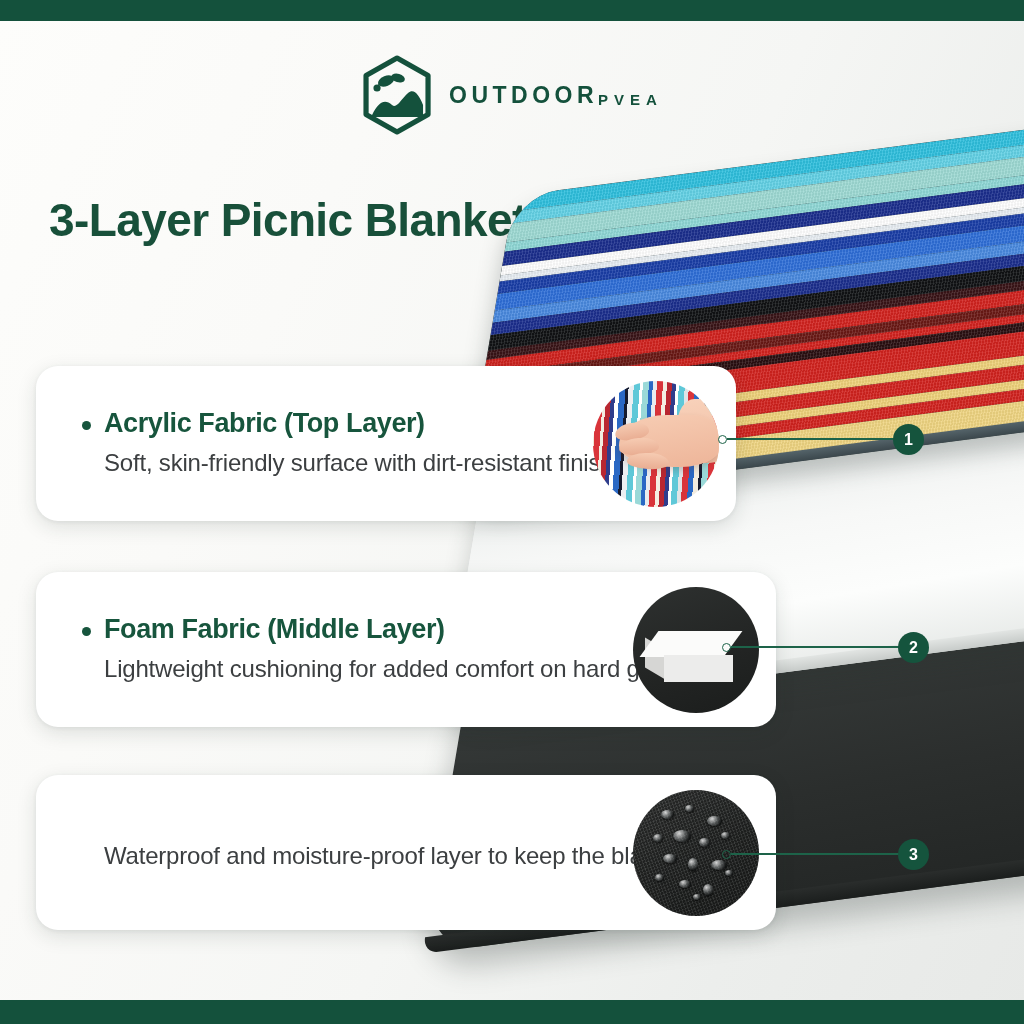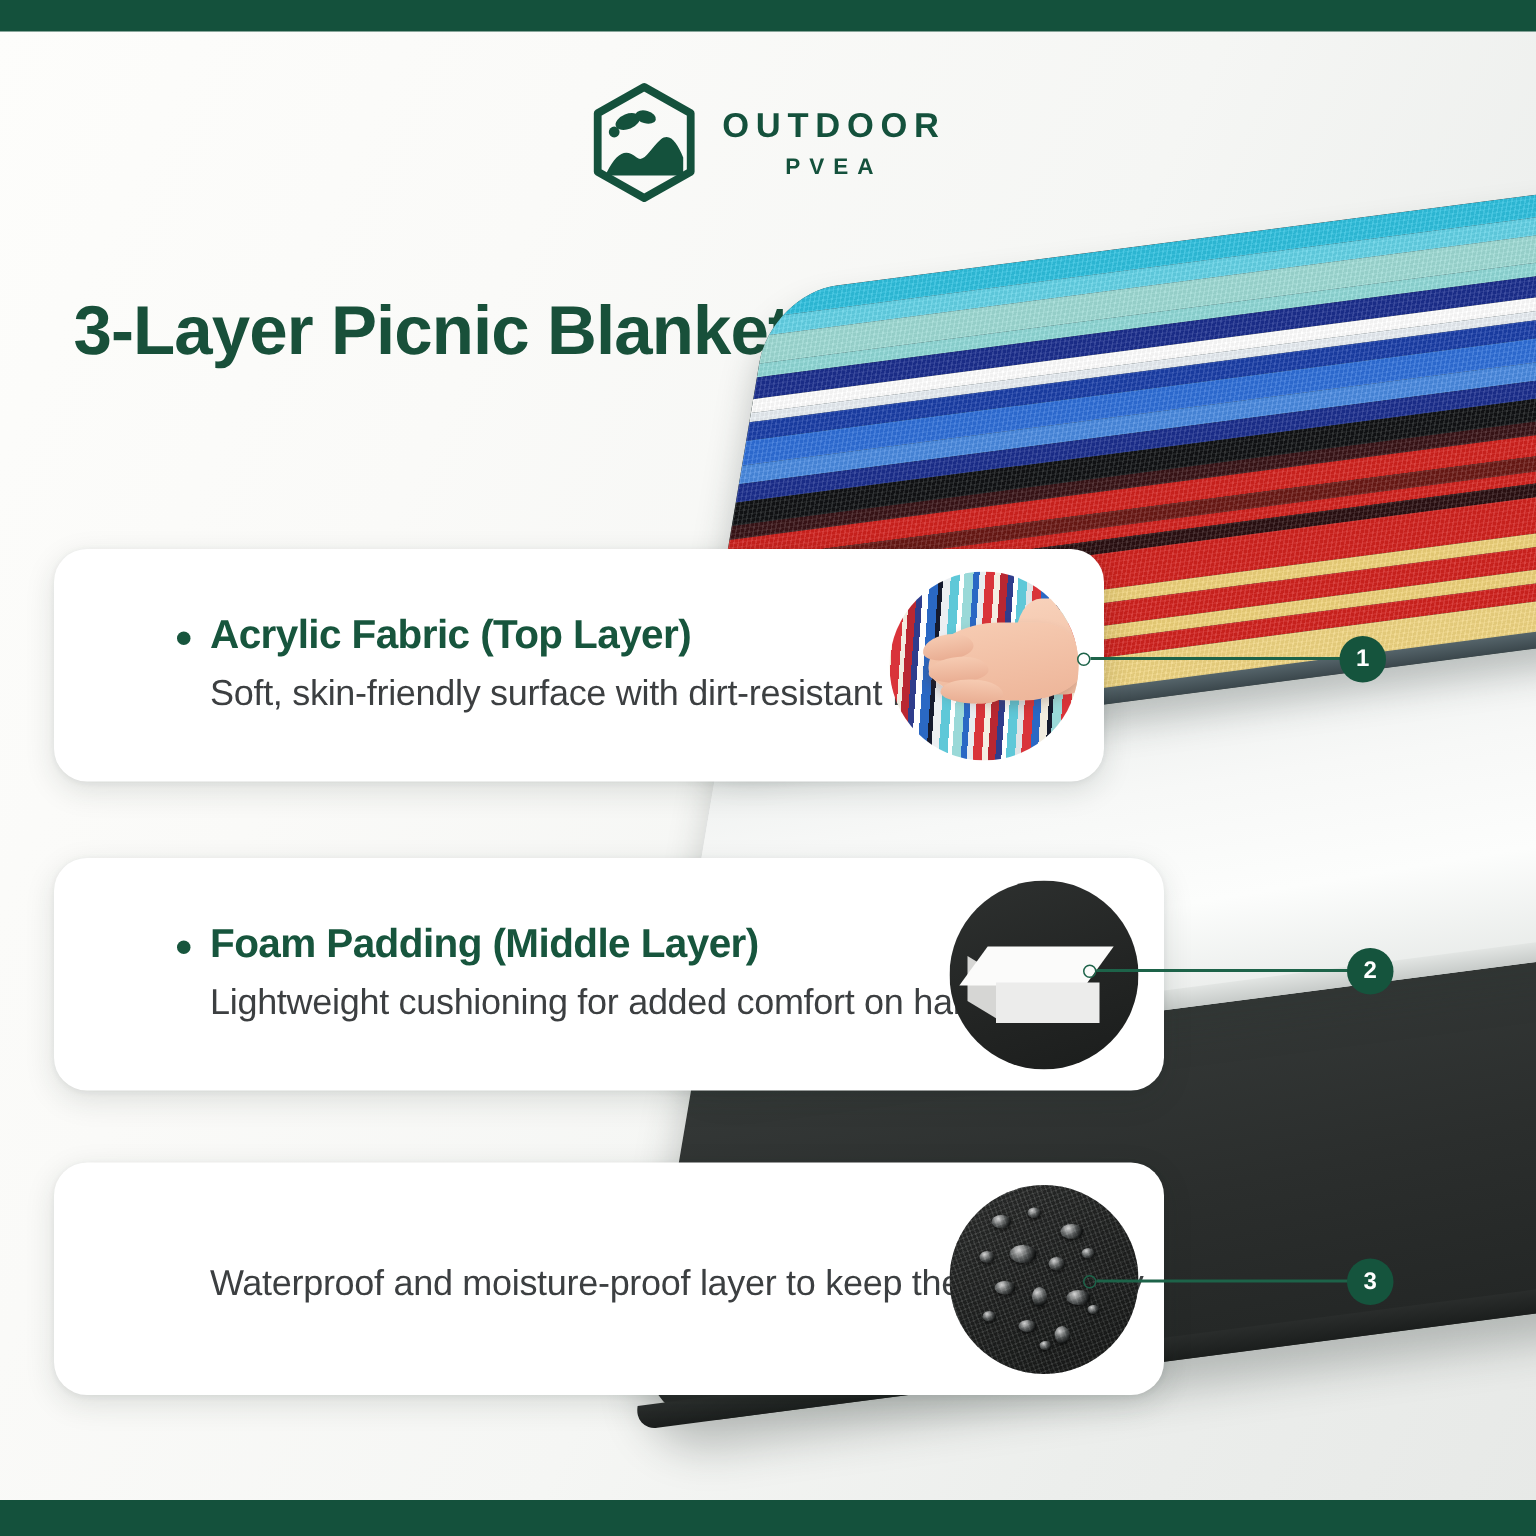--- a/index.html
+++ b/index.html
@@ -28,21 +28,21 @@
     position:absolute; left:0; bottom:0; width:1024px; height:24px;
     background:#14513c;
   }
 
   
   .logo {
     position:absolute; left:50%; top:55px; transform:translateX(-50%);
     display:flex; align-items:center; gap:16px;
   }
   .logo-mark { width:72px; height:80px; display:block; }
-  .logo-words { display:flex; flex-direction:column; align-items:center; line-height:1; }
+  .logo-words { display:flex; flex-direction:row; align-items:center; line-height:1; }
   .logo-main {
     font-size:23px; font-weight:bold; letter-spacing:4.5px;
     color:#14513c; font-family:"Liberation Sans", sans-serif;
   }
   .logo-sub {
     font-size:15px; font-weight:bold; letter-spacing:6px;
     color:#14513c; margin-top:9px;
   }
 
   
@@ -136,21 +136,21 @@
   .conn-1 { left:718px; top:432px; width:180px; }
   .conn-2 { left:722px; top:640px; width:180px; }
   .conn-3 { left:722px; top:847px; width:180px; }
 
   
   .card {
     position:absolute; background:#ffffff;
     border-radius:22px;
     box-shadow:0 6px 20px rgba(30,45,40,0.13), 0 1px 4px rgba(30,45,40,0.07);
     z-index:30;
-    display:flex; align-items:center;padding-left:36px;
+    display:flex; align-items:center;
   }
   .card-1 { left:36px; top:366px; width:700px; height:155px; }
   .card-2 { left:36px; top:572px; width:740px; height:155px; }
   .card-3 { left:36px; top:775px; width:740px; height:155px; }
 
   .card-body { flex:1 1 auto; padding-left:46px; padding-right:8px; }
 
   .card-title {
     display:flex; align-items:flex-start; gap:13px;
     font-size:27px; font-weight:bold; color:#17553d;
@@ -334,21 +334,21 @@
       <div class="t1-f1"></div>
       <div class="t1-f2"></div>
       <div class="t1-f3"></div>
     </div>
   </div>
 
   <div class="card card-2">
     <div class="card-body">
       <div class="card-title">
         <span class="bullet"></span>
-        <span>Foam Padding (Middle Layer)</span>
+        <span>Foam Fabric (Middle Layer)</span>
       </div>
       <div class="card-desc">Lightweight cushioning for added comfort on hard ground</div>
     </div>
     <div class="thumb thumb-2">
       <div class="t2-bg"></div>
       <div class="t2-side"></div>
       <div class="t2-top"></div>
       <div class="t2-front"></div>
     </div>
   </div>

